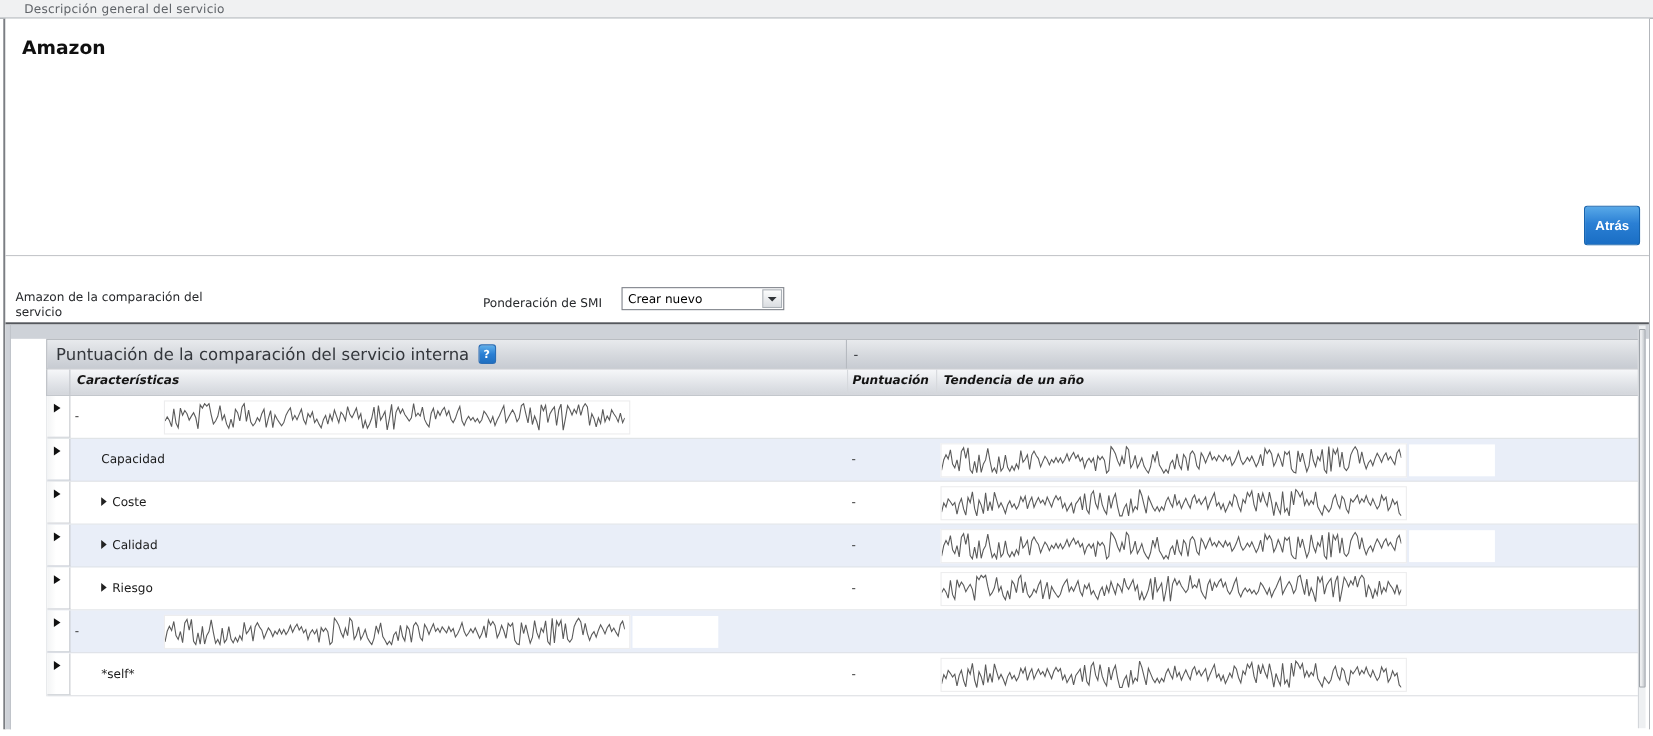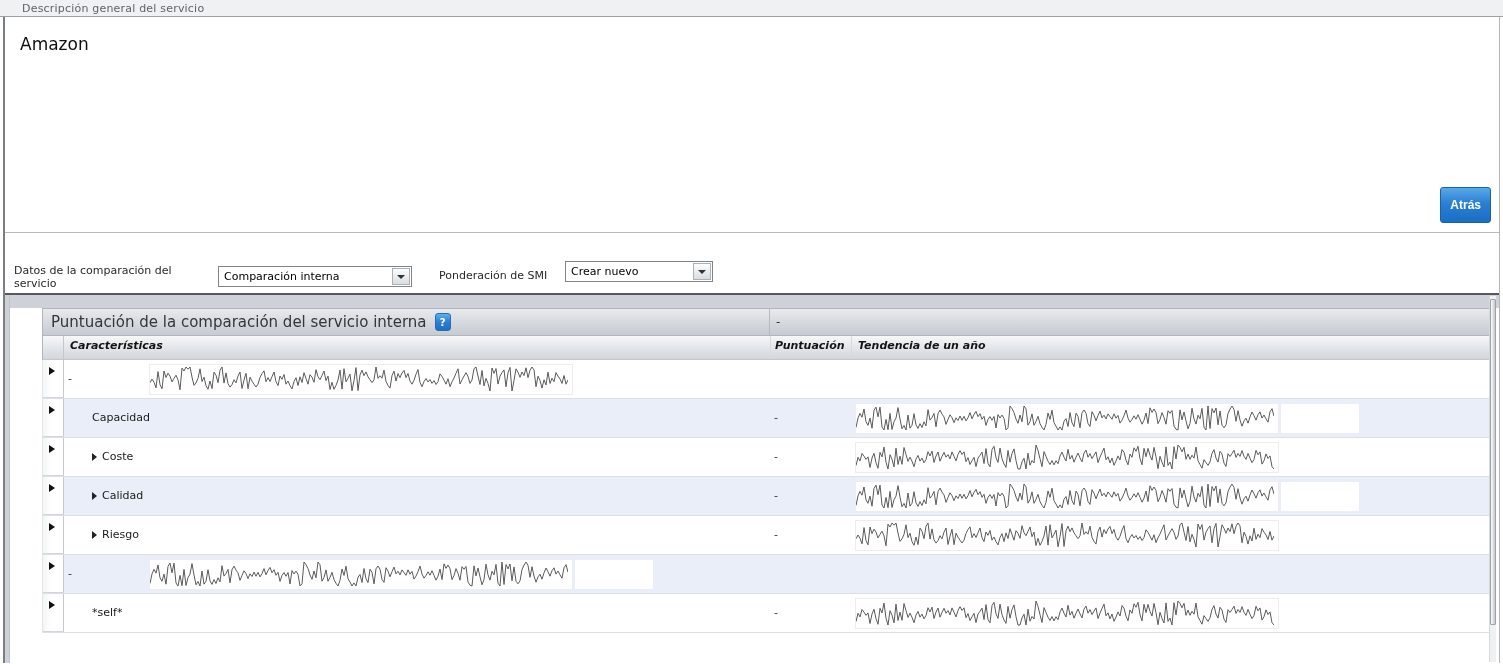--- a/index.html
+++ b/index.html
@@ -32,21 +32,21 @@
   }
 
   
   .overview {
     position: absolute; left: 0; top: 0; width: 100%; height: 216px;
     background: #fff;
     border-bottom: 1px solid #b7babf;
   }
   .service-title {
     position: absolute; left: 15px; top: 17px;
-    font-size: 17px; font-weight: normal; color: #101010;
+    font-size: 17px; font-weight: bold; color: #101010;
   }
   .back-button {
     position: absolute; right: 8px; bottom: 9px;
     height: 36px; padding: 0 9px;
     background: linear-gradient(#58a9e8, #2a7fd4 45%, #1a6ec4);
     border: 1px solid #1663ad; border-radius: 3px;
     color: #fff; font-size: 12px; font-weight: bold; line-height: 19px;
     cursor: pointer;
   }
 
@@ -173,27 +173,21 @@
 </div>
 
 <div class="frame">
 
   <div class="overview">
     <div class="service-title">Amazon</div>
     <button class="back-button">Atrás</button>
   </div>
 
   <div class="controls">
-    <div class="ctl-label lbl-comparison">Datos de la comparación del servicio</div>
-    <div class="combo combo-comparison">
-      <span class="combo-value">Comparación interna</span>
-      <span class="combo-btn">
-        <span class="combo-arrow"></span>
-      </span>
-    </div>
+    <div class="ctl-label lbl-comparison">Amazon de la comparación del servicio</div>
     <div class="ctl-label lbl-smi">Ponderación de SMI</div>
     <div class="combo combo-smi">
       <span class="combo-value">Crear nuevo</span>
       <span class="combo-btn">
         <span class="combo-arrow"></span>
       </span>
     </div>
   </div>
 
   <div class="table-section">

